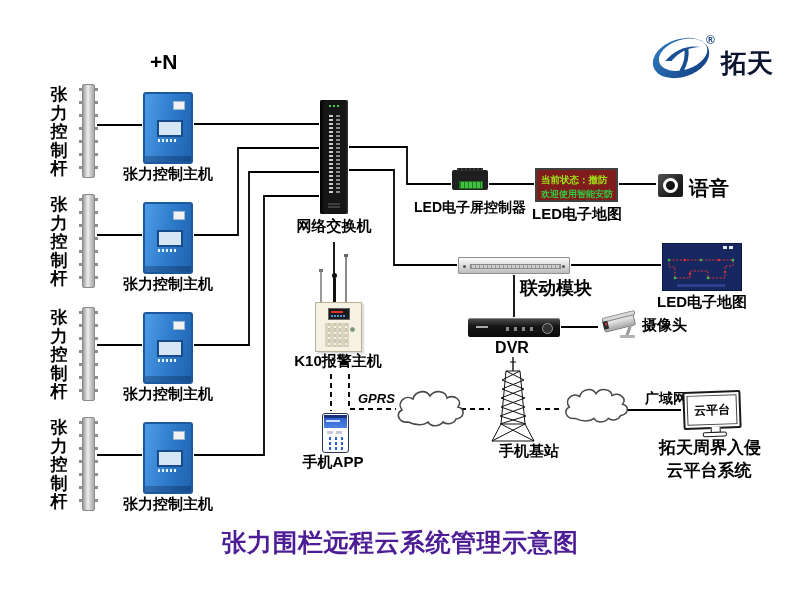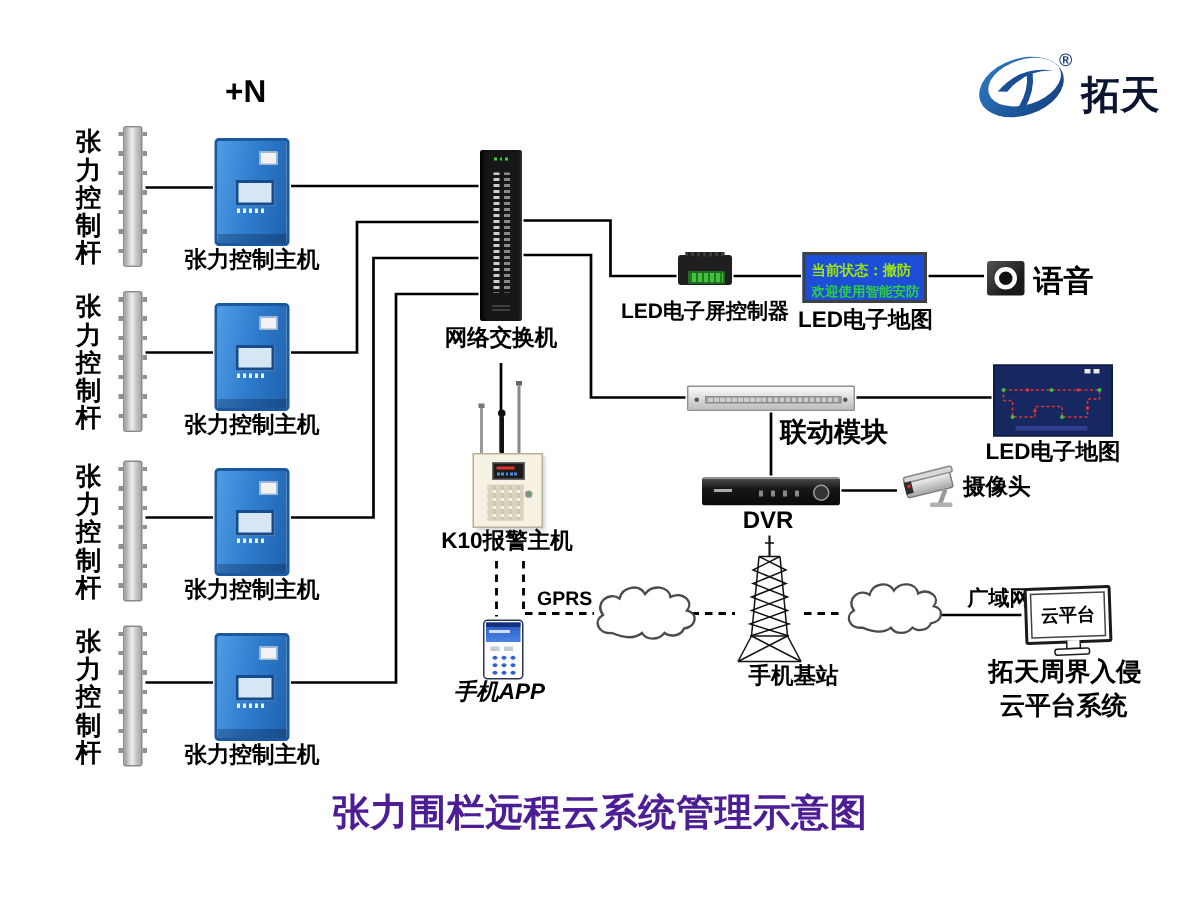--- a/index.html
+++ b/index.html
@@ -28,21 +28,21 @@
     background:repeating-linear-gradient(180deg,#cfcfcf 0 2px,rgba(0,0,0,0) 2px 4px);}
   .switch .pc2{position:absolute;left:16px;top:15px;width:4px;height:80px;
     background:repeating-linear-gradient(180deg,#8a8a8a 0 2px,rgba(0,0,0,0) 2px 4px);}
   .switch .vent{position:absolute;left:8px;bottom:5px;width:12px;height:6px;
     background:repeating-linear-gradient(180deg,#3f3f3f 0 1.5px,rgba(0,0,0,0) 1.5px 3px);}
   .ledctrl{position:absolute;left:452px;top:170px;width:36px;height:20px;background:#1f1f1f;border-radius:2px;}
   .ledctrl .ridge{position:absolute;left:5px;top:-2px;width:26px;height:3px;background:#1f1f1f;
     background-image:repeating-linear-gradient(90deg,#3a3a3a 0 2px,rgba(0,0,0,0) 2px 4px);}
   .ledctrl .term{position:absolute;left:7px;bottom:1px;width:22px;height:6px;border:1px solid #1c6e1c;
     background:#3db03d;background-image:repeating-linear-gradient(90deg,#1d7a1d 0 1.5px,#45c045 1.5px 4px);}
-  .ledscreen{position:absolute;left:535px;top:168px;width:83px;height:34px;background:#1d4ed8;border:2px solid #404040;box-sizing:border-box;}
+  .ledscreen{position:absolute;left:535px;top:168px;width:83px;height:34px;background:#7f1d1d;border:2px solid #404040;box-sizing:border-box;}
   .ledscreen .l1{position:absolute;left:4px;top:4px;font-size:9.5px;font-weight:bold;white-space:nowrap;}
   .ledscreen .l2{position:absolute;left:4px;top:18px;font-size:9px;font-weight:bold;white-space:nowrap;}
   .speaker{position:absolute;left:658px;top:174px;width:25px;height:23px;border-radius:2px;
     background:linear-gradient(135deg,#555,#1a1a1a 70%);}
   .speaker .ring{position:absolute;left:5px;top:4px;width:9px;height:9px;border-radius:50%;border:3px solid #fff;background:#111;}
   .linkage{position:absolute;left:458px;top:257px;width:112px;height:17px;border:1px solid #8f8f8f;border-radius:1px;box-sizing:border-box;
     background:linear-gradient(180deg,#fbfbfb,#d6d6d6 60%,#bdbdbd);}
   .linkage .slot{position:absolute;left:11px;top:6px;width:89px;height:3px;background:#cccccc;border:1px solid #8a8a8a;
     background-image:repeating-linear-gradient(90deg,#9a9a9a 0 1px,rgba(0,0,0,0) 1px 4px);}
   .linkage .sl,.linkage .sr{position:absolute;top:7px;width:3px;height:3px;background:#555;border-radius:50%;}
@@ -279,32 +279,32 @@
   <div class="k10">
     <div class="disp">
         <div class="r1"></div>
         <div class="r2"></div>
       </div>
     <div class="keys"></div>
       <div class="led"></div>
   </div>
   <div class="lbl cx" style="left:338px;top:353px;font-size:15px;">K10报警主机</div>
 
-  <div class="lbl" style="left:358px;top:392px;font-size:13px;">GPRS</div>
+  <div class="lbl" style="left:358px;top:392px;font-size:13px;font-style:italic;">GPRS</div>
 
   <div class="phone">
     <div class="scr">
         <div class="bar"></div>
         <div class="tl"></div>
       </div>
       <div class="k1"></div>
       <div class="k2"></div>
       <div class="keys"></div>
   </div>
-  <div class="lbl cx" style="left:333px;top:454px;font-size:15px;font-style:italic;">手机APP</div>
+  <div class="lbl cx" style="left:333px;top:454px;font-size:15px;">手机APP</div>
 
   <div class="lbl cx" style="left:513px;top:443px;font-size:15px;margin-left:16px;">手机基站</div>
 
   <div class="lbl cx" style="left:650px;top:391px;font-size:14px;margin-left:16px;">广域网</div>
 
   <div class="monitor">
     <div class="inner">云平台</div>
     <div class="neck"></div>
       <div class="foot"></div>
   </div>

